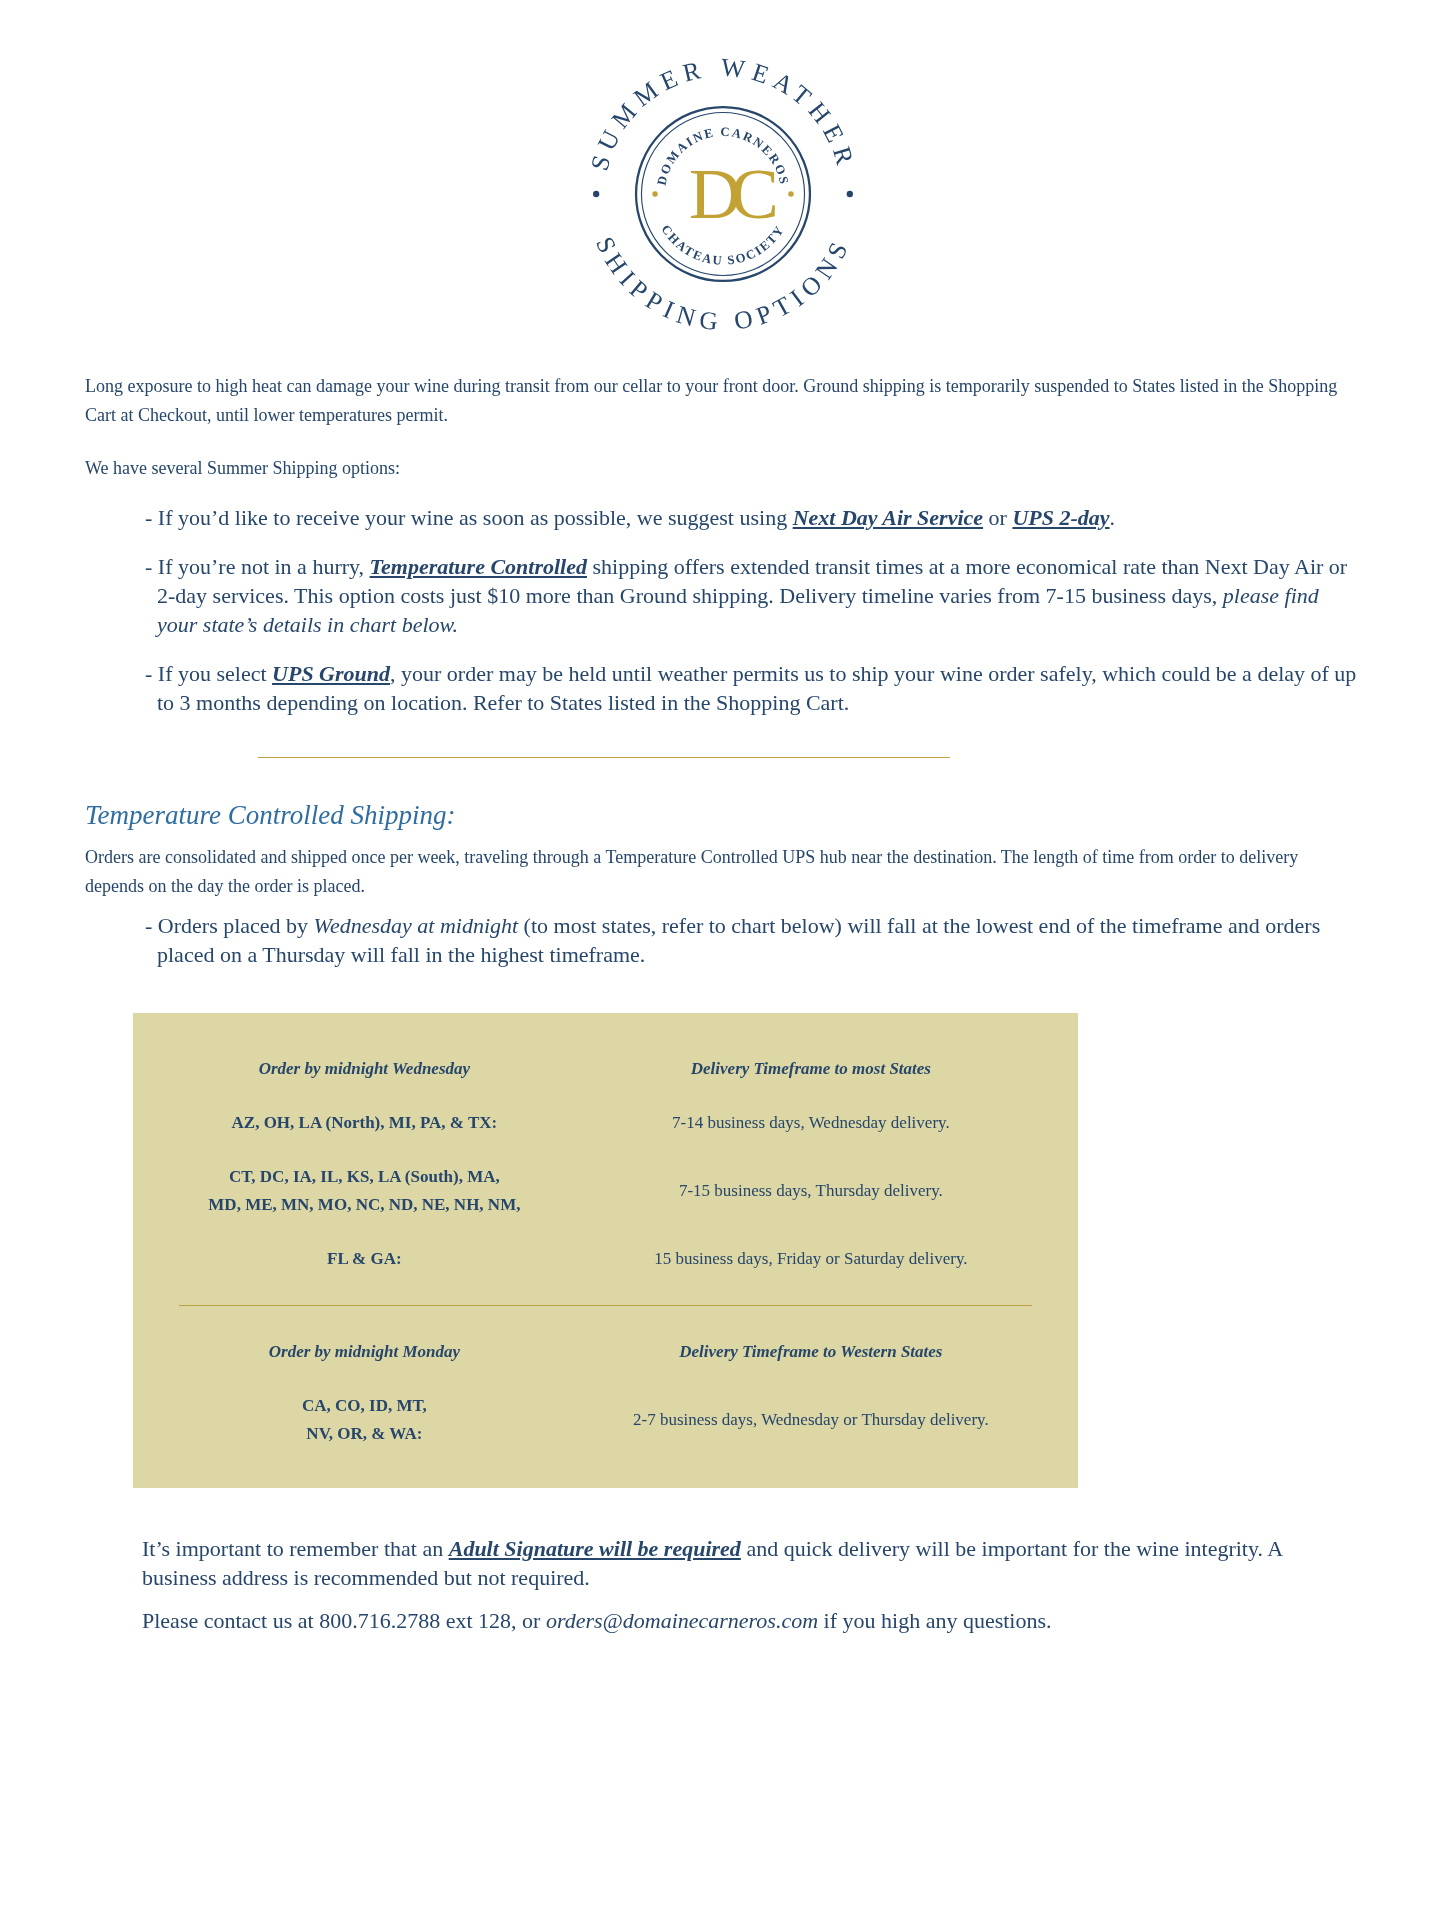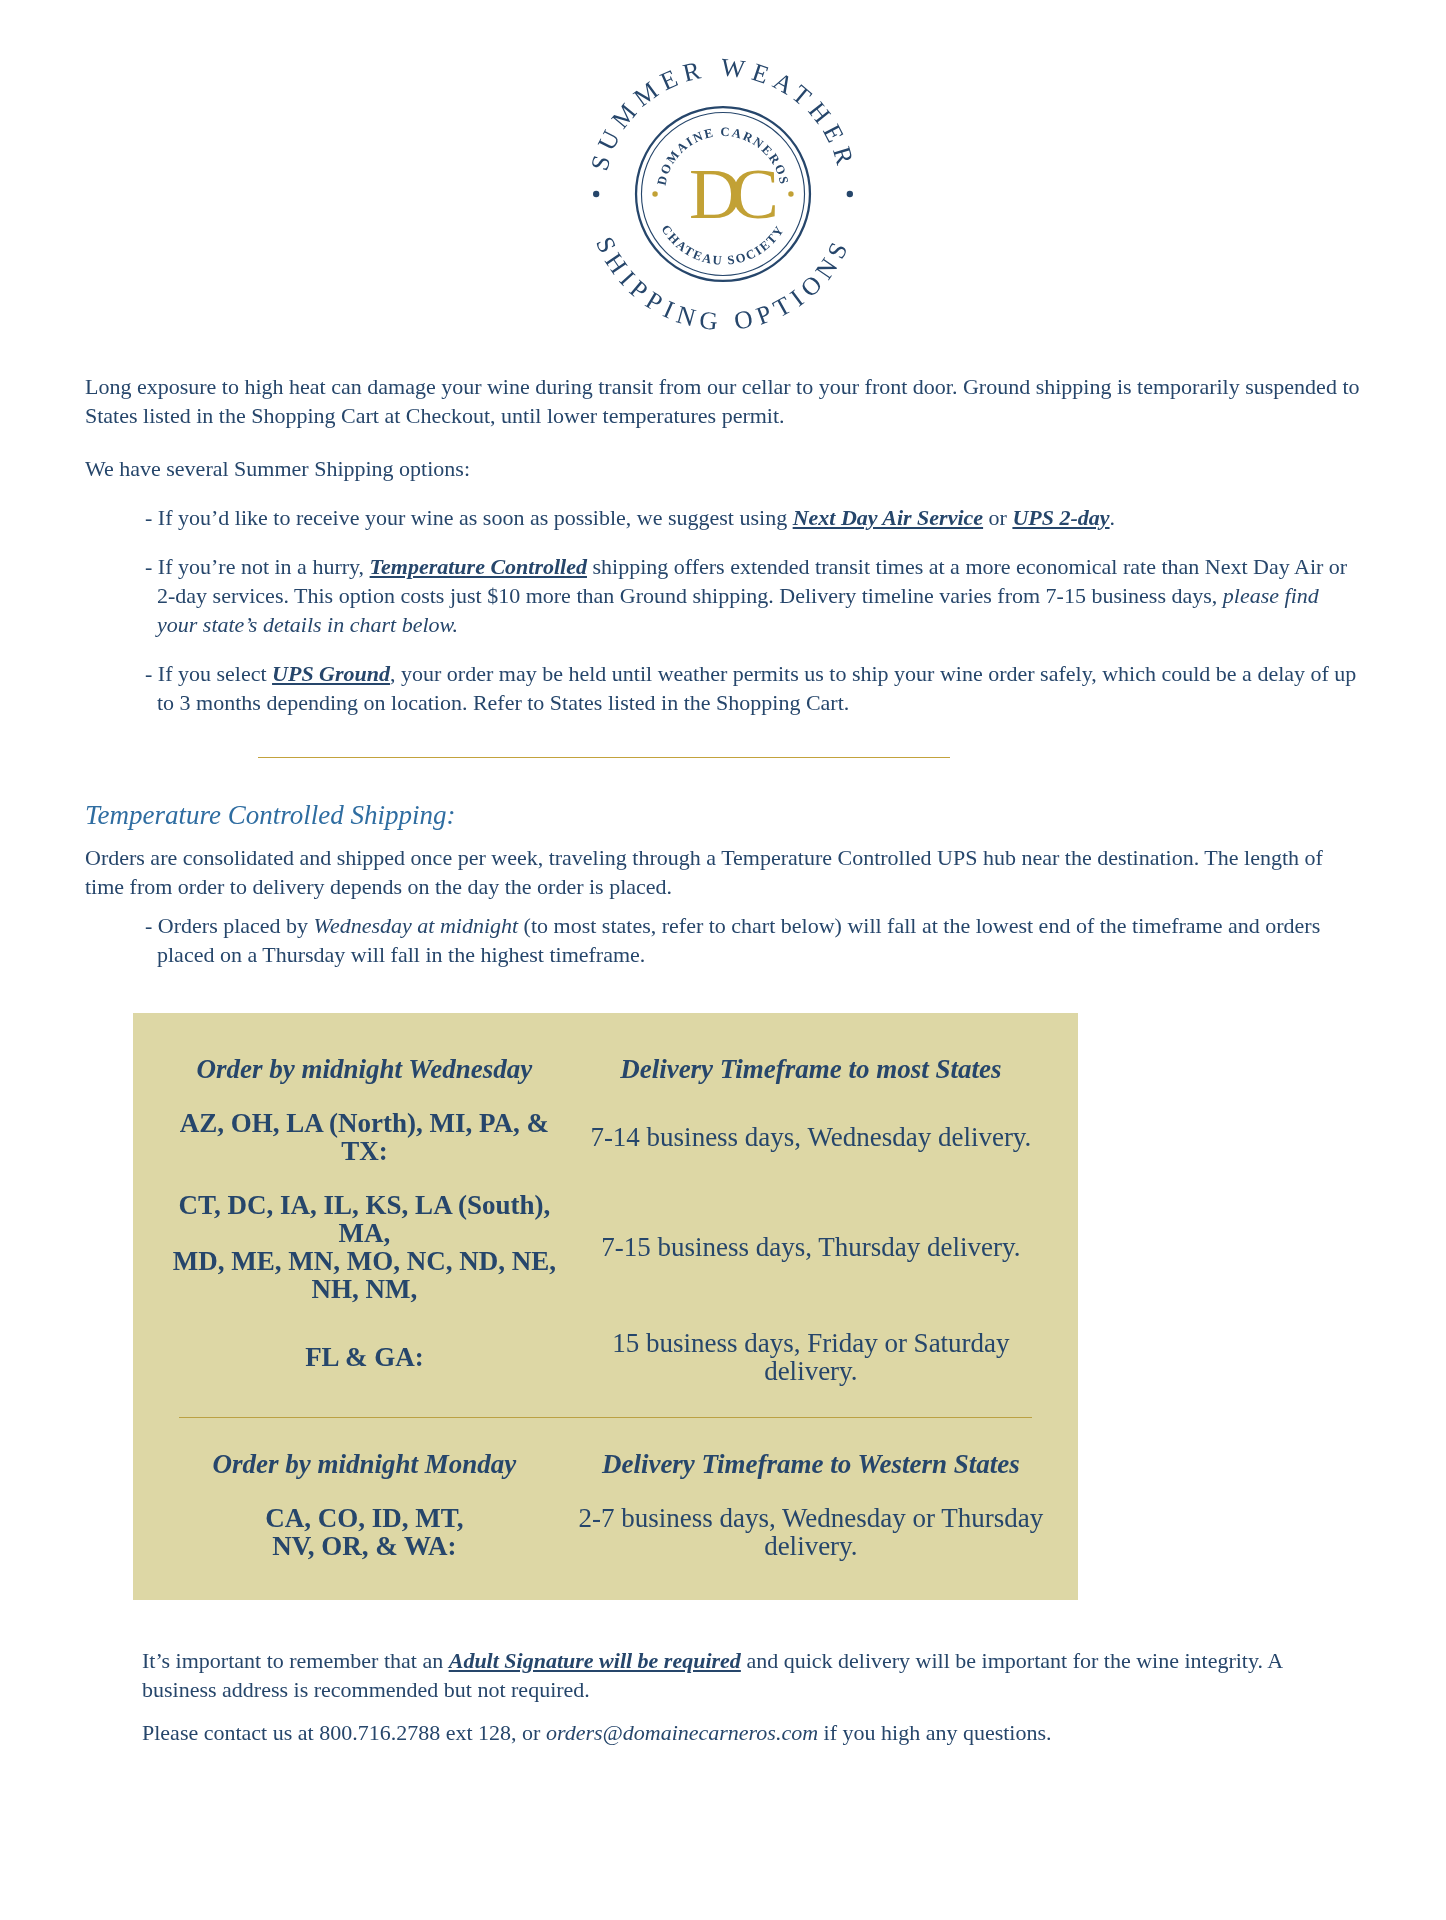--- a/index.html
+++ b/index.html
@@ -12,36 +12,36 @@
   .page { width:1446px; height:1920px; padding:0 85px; overflow:hidden; background:#ffffff; }
 
   
   .logo-wrap { display:flex; justify-content:center; padding-top:40px; }
   .logo-wrap svg { width:308px; height:308px; }
   .arc-outer { font-size:28px; letter-spacing:7px; fill:#26466b; font-family:"Liberation Serif",serif; }
   .arc-inner { font-size:14px; letter-spacing:2px; font-weight:bold; fill:#26466b; font-family:"Liberation Serif",serif; }
   .monogram  { font-size:80px; letter-spacing:-12px; fill:#c2a135; font-family:"Liberation Serif",serif; }
 
   
-  .body-p { font-size:22px; line-height:29px; margin-top:24px; }
+  .body-p { font-size:18px; line-height:29px; margin-top:24px; }
   .bullet { font-size:22px; line-height:29px; margin-top:20px; padding-left:72px; text-indent:-12px; }
   .bi { font-weight:bold; font-style:italic;text-decoration:underline; }
   .it { font-style:italic; }
 
   .gold-rule { border:none; border-top:1.5px solid #c3a23c; width:692px; margin:40px 0 0 173px; }
 
   .tcs-heading { margin-top:42px; font-size:27px; font-style:italic; font-weight:normal; color:#2f6da1; }
   .tcs-p { margin-top:12px; }
   .tcs-bullet { margin-top:10px; }
 
   
   .chart { margin:44px 0 0 48px; width:945px; background:#ddd7a5; padding:42px 26px 40px; }
   .chart-row { display:grid; grid-template-columns:46% 54%; align-items:center; }
   .chart-row + .chart-row { margin-top:26px; }
-  .cell { text-align:center; font-size:27px; line-height:28px; }
+  .cell { text-align:center; font-size:17px; line-height:28px; }
   .cell.head { font-weight:bold; font-style:italic; }
   .cell.states { font-weight:bold; }
   .states-line { display:block; }
   .chart-divider { border:none; border-top:1.5px solid #bba143; margin:32px 20px; }
 
   
   .doc-footer { margin:46px 0 0 57px; }
   .footer-p { font-size:22px; line-height:29px; }
   .footer-p + .footer-p { margin-top:14px; }
   .email { color:inherit; text-decoration:none; font-style:italic; cursor:pointer;margin-top:11px; }

